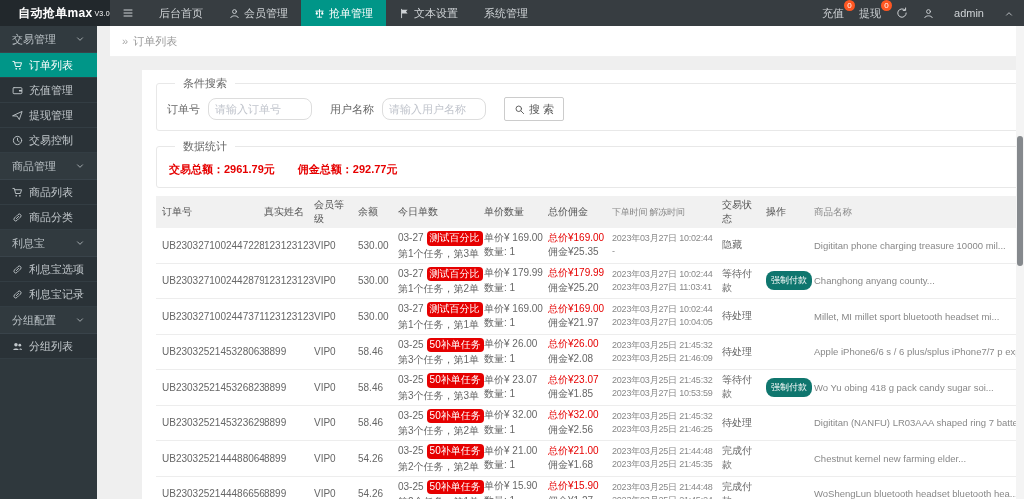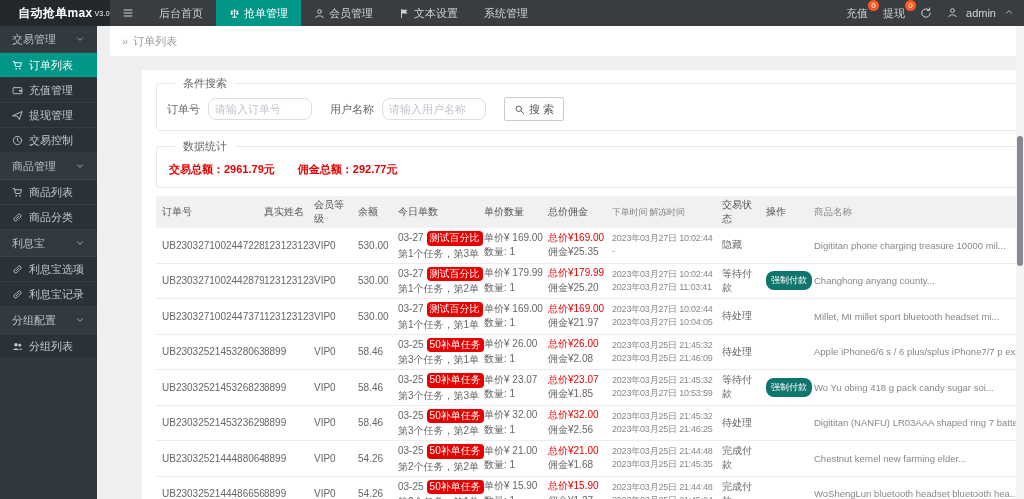--- a/index.html
+++ b/index.html
@@ -15,21 +15,21 @@
   .logo sup{font-size:7px;margin-left:2px;font-weight:normal;}
   .nav{display:flex;align-items:stretch;color:#cfd3d6;font-size:11px;}
   .nav-item{display:flex;align-items:center;gap:4px;padding:0 13px;cursor:pointer;}
   .nav-item.active{background:#009688;color:#fff;}
   .nav-item .icon{color:inherit;}
   .menu-toggle{display:flex;align-items:center;padding:0 12px;color:#cfd3d6;cursor:pointer;}
   .topbar-right{margin-left:auto;display:flex;align-items:center;gap:15px;padding-right:10px;color:#cfd3d6;font-size:11px;}
   .top-link{position:relative;cursor:pointer;display:flex;align-items:center;}
   .dot{position:absolute;top:-6px;right:-11px;background:#ff5722;color:#fff;min-width:11px;height:11px;
        border-radius:6px;font-size:8px;line-height:11px;text-align:center;}
-  .admin-box{display:flex;align-items:flex-start;gap:8px;cursor:pointer;}
+  .admin-box{display:flex;align-items:flex-end;gap:20px;cursor:pointer;}
 
   
   .sidebar{position:absolute;top:26px;left:0;bottom:0;width:97px;background:#2f383d;z-index:4;}
   .side-title{height:26px;display:flex;align-items:center;justify-content:space-between;padding:0 12px;
               color:#b9c0c4;font-size:11px;background:#313a3f;cursor:pointer;border-bottom:1px solid #39434a;}
   .side-item{height:24px;display:flex;align-items:center;gap:6px;padding:0 12px;color:#c2c8cc;font-size:11px;
              background:#2a3237;cursor:pointer;border-bottom:1px solid #333d43;}
   .side-item.active{background:#009688;color:#fff;}
   .side-item .icon{color:inherit;}
 
@@ -86,37 +86,37 @@
     <span class="icon">
         <svg viewBox="0 0 12 12" width="12" height="12">
           <path d="M2 3h8M2 6h8M2 9h8" fill="none" stroke="currentColor" stroke-width="1" stroke-linecap="round" stroke-linejoin="round"></path>
         </svg>
       </span>
   </div>
   <div class="nav">
       <div class="nav-item">
         <span>后台首页</span>
       </div>
+      <div class="nav-item">
+        <span class="icon">
+          <svg viewBox="0 0 12 12" width="11" height="11">
+            <circle cx="6" cy="3.9" r="2.1" fill="none" stroke="currentColor" stroke-width="1" stroke-linecap="round" stroke-linejoin="round"></circle>
+            <path d="M1.9 10.4c.5-2.6 7.7-2.6 8.2 0" fill="none" stroke="currentColor" stroke-width="1" stroke-linecap="round" stroke-linejoin="round"></path>
+          </svg>
+        </span>
+        <span>会员管理</span>
+      </div>
       <div class="nav-item active">
         <span class="icon">
           <svg viewBox="0 0 12 12" width="11" height="11">
             <path d="M6 1.6v8.2M3.6 10h4.8M2 3.4h8" fill="none" stroke="currentColor" stroke-width="1" stroke-linecap="round" stroke-linejoin="round"></path>
             <path d="M3 3.6L1.7 6.4a1.4 1.4 0 0 0 2.7 0L3.1 3.6zM9 3.6L7.7 6.4a1.4 1.4 0 0 0 2.7 0L9.1 3.6z" fill="currentColor"></path>
           </svg>
         </span>
         <span>抢单管理</span>
-      </div>
-      <div class="nav-item">
-        <span class="icon">
-          <svg viewBox="0 0 12 12" width="11" height="11">
-            <circle cx="6" cy="3.9" r="2.1" fill="none" stroke="currentColor" stroke-width="1" stroke-linecap="round" stroke-linejoin="round"></circle>
-            <path d="M1.9 10.4c.5-2.6 7.7-2.6 8.2 0" fill="none" stroke="currentColor" stroke-width="1" stroke-linecap="round" stroke-linejoin="round"></path>
-          </svg>
-        </span>
-        <span>会员管理</span>
       </div>
       <div class="nav-item">
         <span class="icon">
           <svg viewBox="0 0 12 12" width="11" height="11">
             <path d="M2.8 1.4v9.2" fill="none" stroke="currentColor" stroke-width="1" stroke-linecap="round" stroke-linejoin="round"></path>
             <path d="M2.8 1.9h6.6L7.6 3.9l1.8 2H2.8z" fill="currentColor"></path>
           </svg>
         </span>
         <span>文本设置</span>
       </div>

